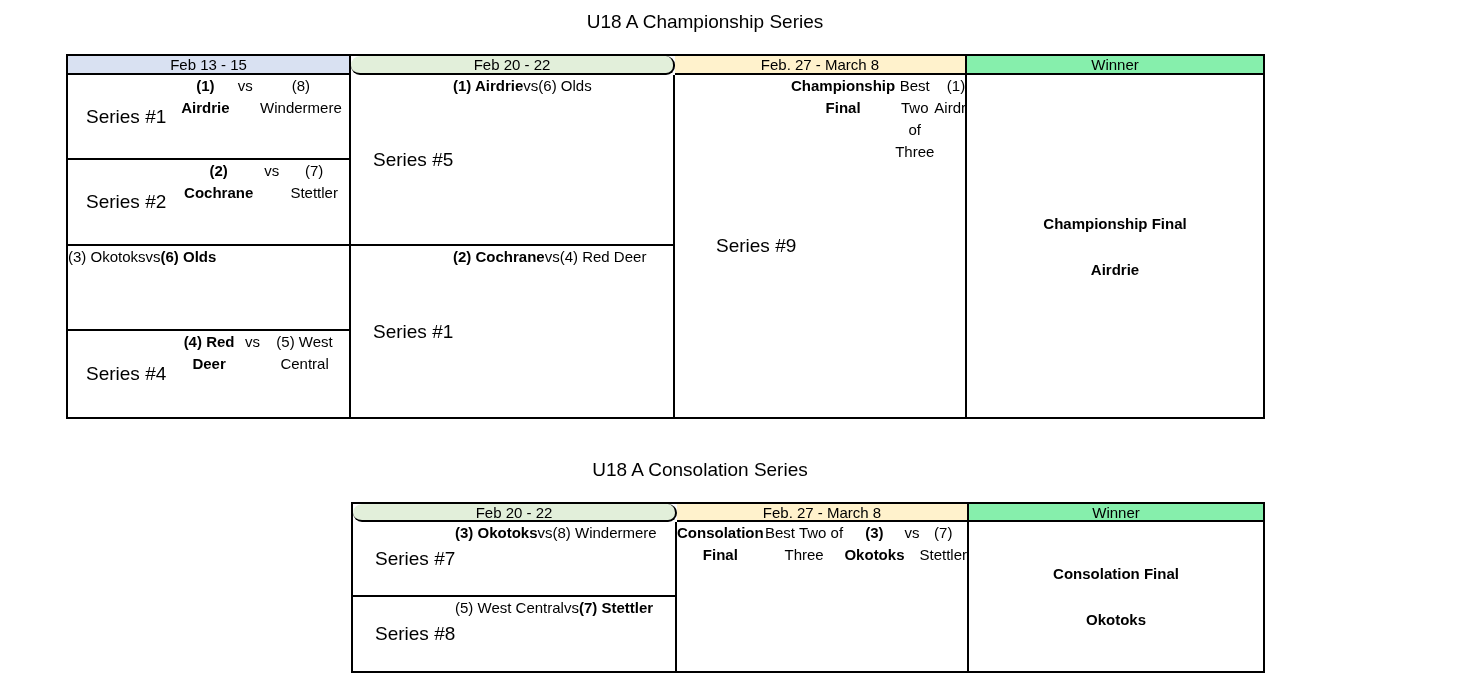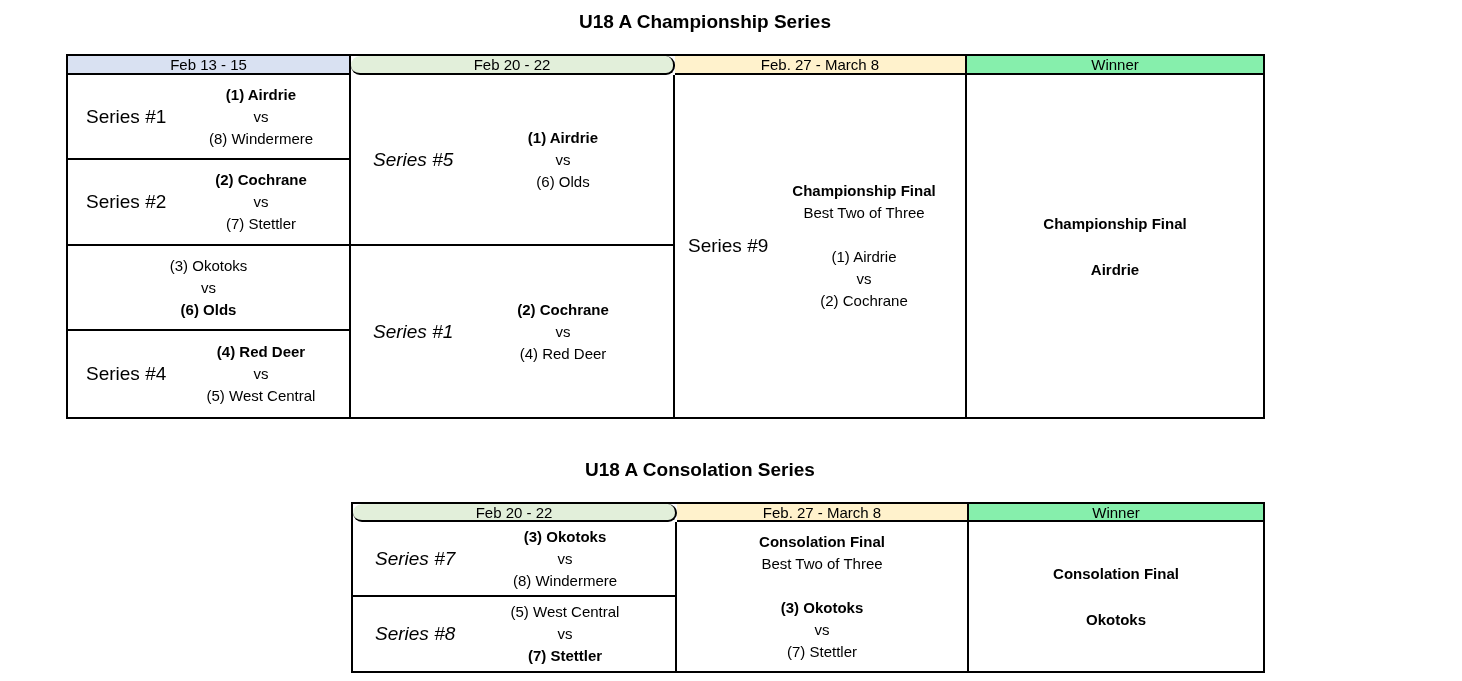--- a/index.html
+++ b/index.html
@@ -8,21 +8,21 @@
     position:relative;
     background:#ffffff;
     color:#000;
     font-family:"Liberation Sans", sans-serif;
     overflow:hidden;
   }
 
   .doc-title {
     position:absolute;
     font-size:19px;
-    font-weight:bold;
+    font-weight:normal;
     white-space:nowrap;
     transform:translateX(-50%);
   }
   #champ-title  { left:705px; top:11px; }
   #consol-title { left:700px; top:459px; }
 
   .bracket {
     position:absolute;
     display:grid;
     border:2px solid #000;
@@ -51,25 +51,25 @@
   .c-green  { background:#e2efda;border-radius:9px; }
   .c-yellow { background:#fff2cc; }
   .c-pink   { background:#86efac; }
 
   .series { display:flex; align-items:stretch; }
   .series-label {
     flex:0 0 auto; display:flex; align-items:center;
     font-size:19px; white-space:nowrap;
   }
   .lbl1 { width:105px; padding-left:18px; }
-  .lbl2 { width:102px; padding-left:22px;font-style:italic; }
-  .lbl3 { width:88px;  padding-left:13px; }
+  .lbl2 { width:102px; padding-left:22px; }
+  .lbl3 { width:88px;  padding-left:13px;margin-left:28px; }
 
   .matchup {
-    flex:1 1 auto; display:flex; flex-direction:column; justify-content:center;
+    flex:1 1 auto; display:flex; justify-content:flex-start;
     text-align:center; font-size:15px; line-height:22px;
   }
   .matchup .spacer { height:22px; }
   .b { font-weight:bold; }
 
   .winner-box {
     display:flex; flex-direction:column; justify-content:center;
     text-align:center; font-size:15px; line-height:23px; font-weight:bold;
   }
   .winner-box .spacer { height:23px; }

